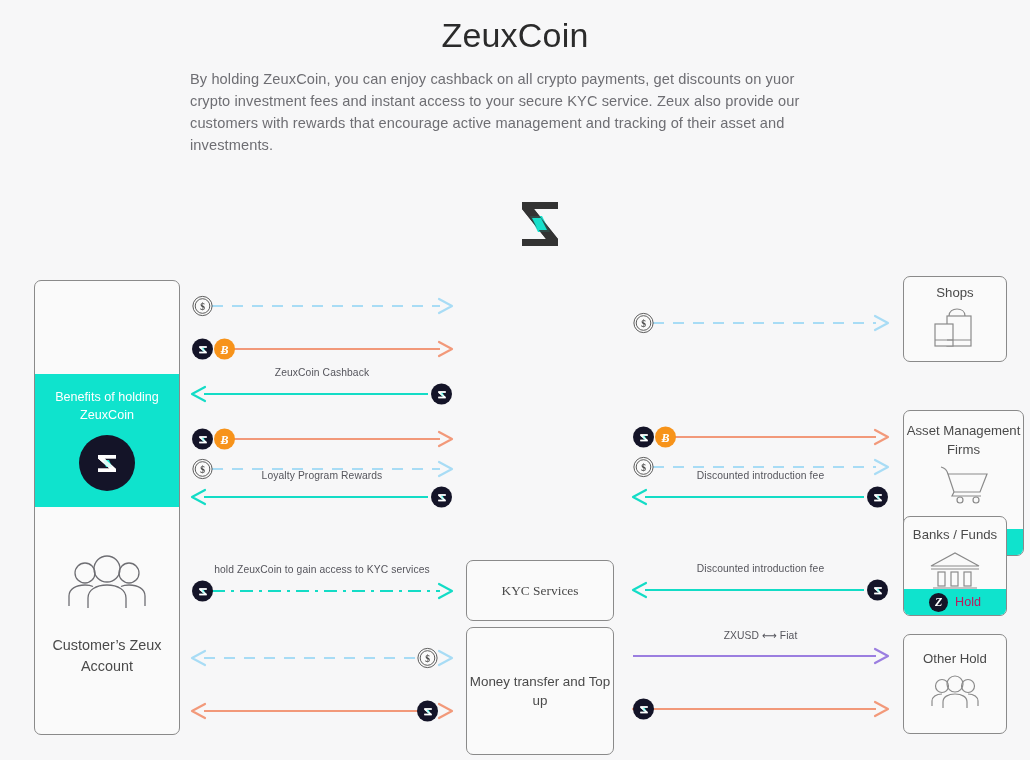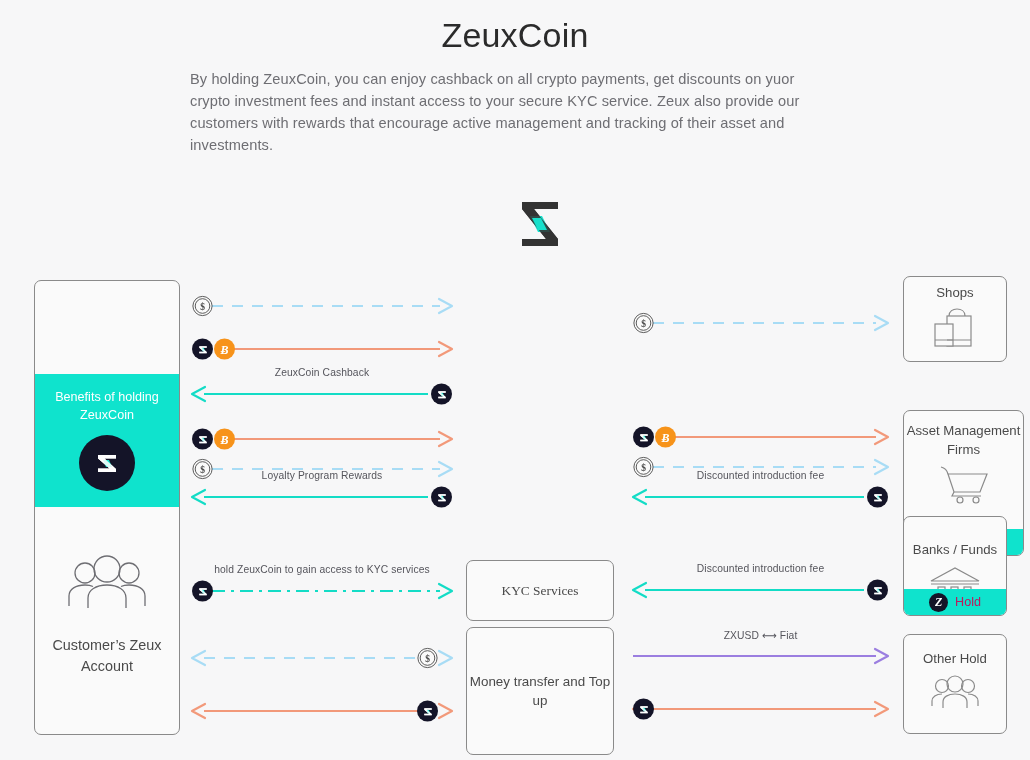--- a/index.html
+++ b/index.html
@@ -120,21 +120,21 @@
 
   
   #svc-card   { left: 466px; top: 280px; width: 148px; height: 124px; }
   #svc-invest { left: 466px; top: 410px; width: 148px; height: 144px; }
   #svc-kyc    { left: 466px; top: 560px; width: 148px; height: 61px; font-family: Liberation Serif, serif; }
   #svc-money  { left: 466px; top: 627px; width: 148px; height: 128px; }
 
   
   #party-shops  { left: 903px; top: 276px; width: 104px; height: 86px; }
   #party-asset  { left: 903px; top: 366px; width: 121px; height: 146px; justify-content: flex-start; padding-top: 10px; margin-top: 44px; }
-  #party-banks  { left: 903px; top: 516px; width: 104px; height: 100px; justify-content: flex-start; padding-top: 23px; }
+  #party-banks  { left: 903px; top: 516px; width: 104px; height: 100px; justify-content: flex-start; padding-top: 8px; }
   #party-other  { left: 903px; top: 634px; width: 104px; height: 100px; justify-content: flex-start; padding-top: 14px; }
 
   .party-title { font-size: 13.2px; line-height: 19px; color: #4a4a4a; }
   .party-icon { margin-top: 6px; }
   .hold-band {
     position: absolute;
     left: 0; bottom: 0;
     width: 100%;
     height: 26px;
     background: #0fe3cd;

